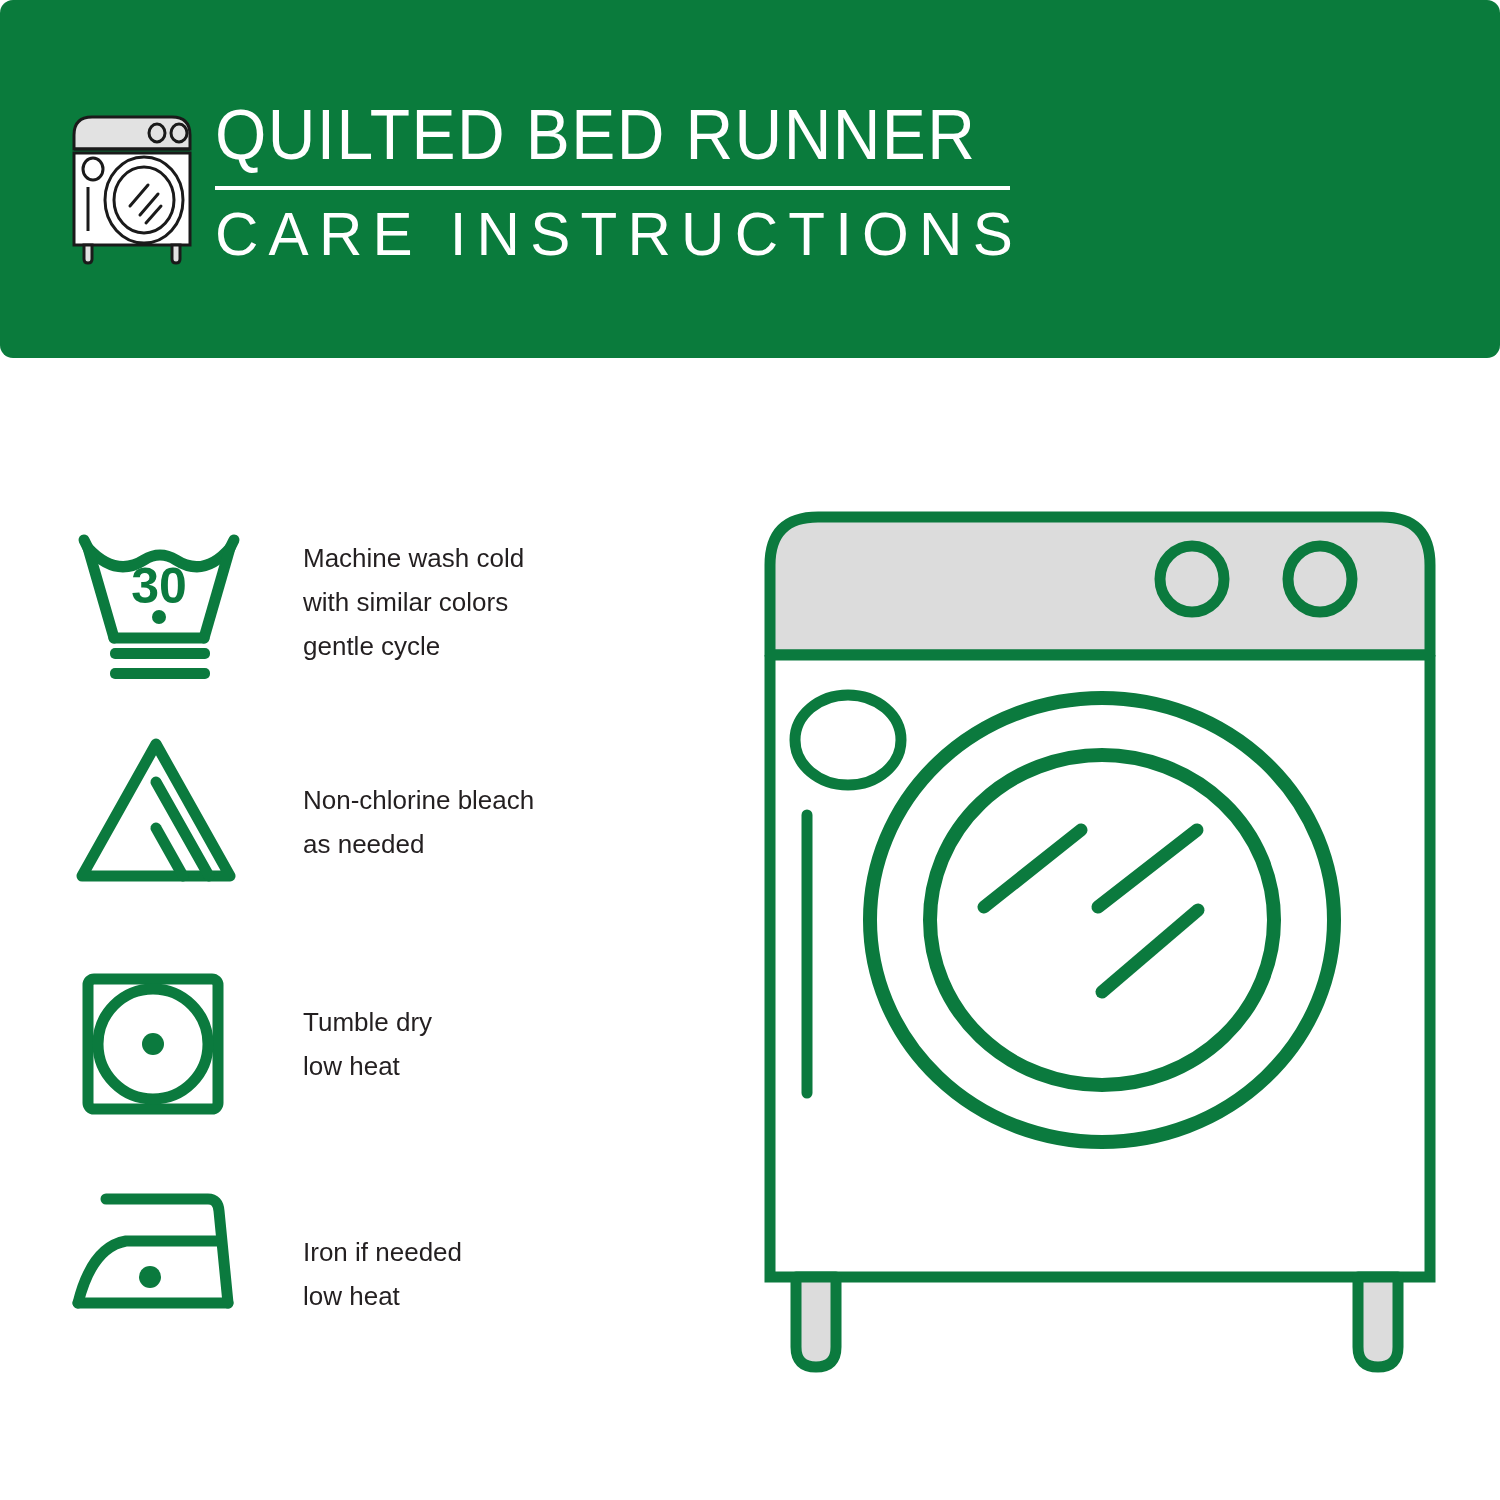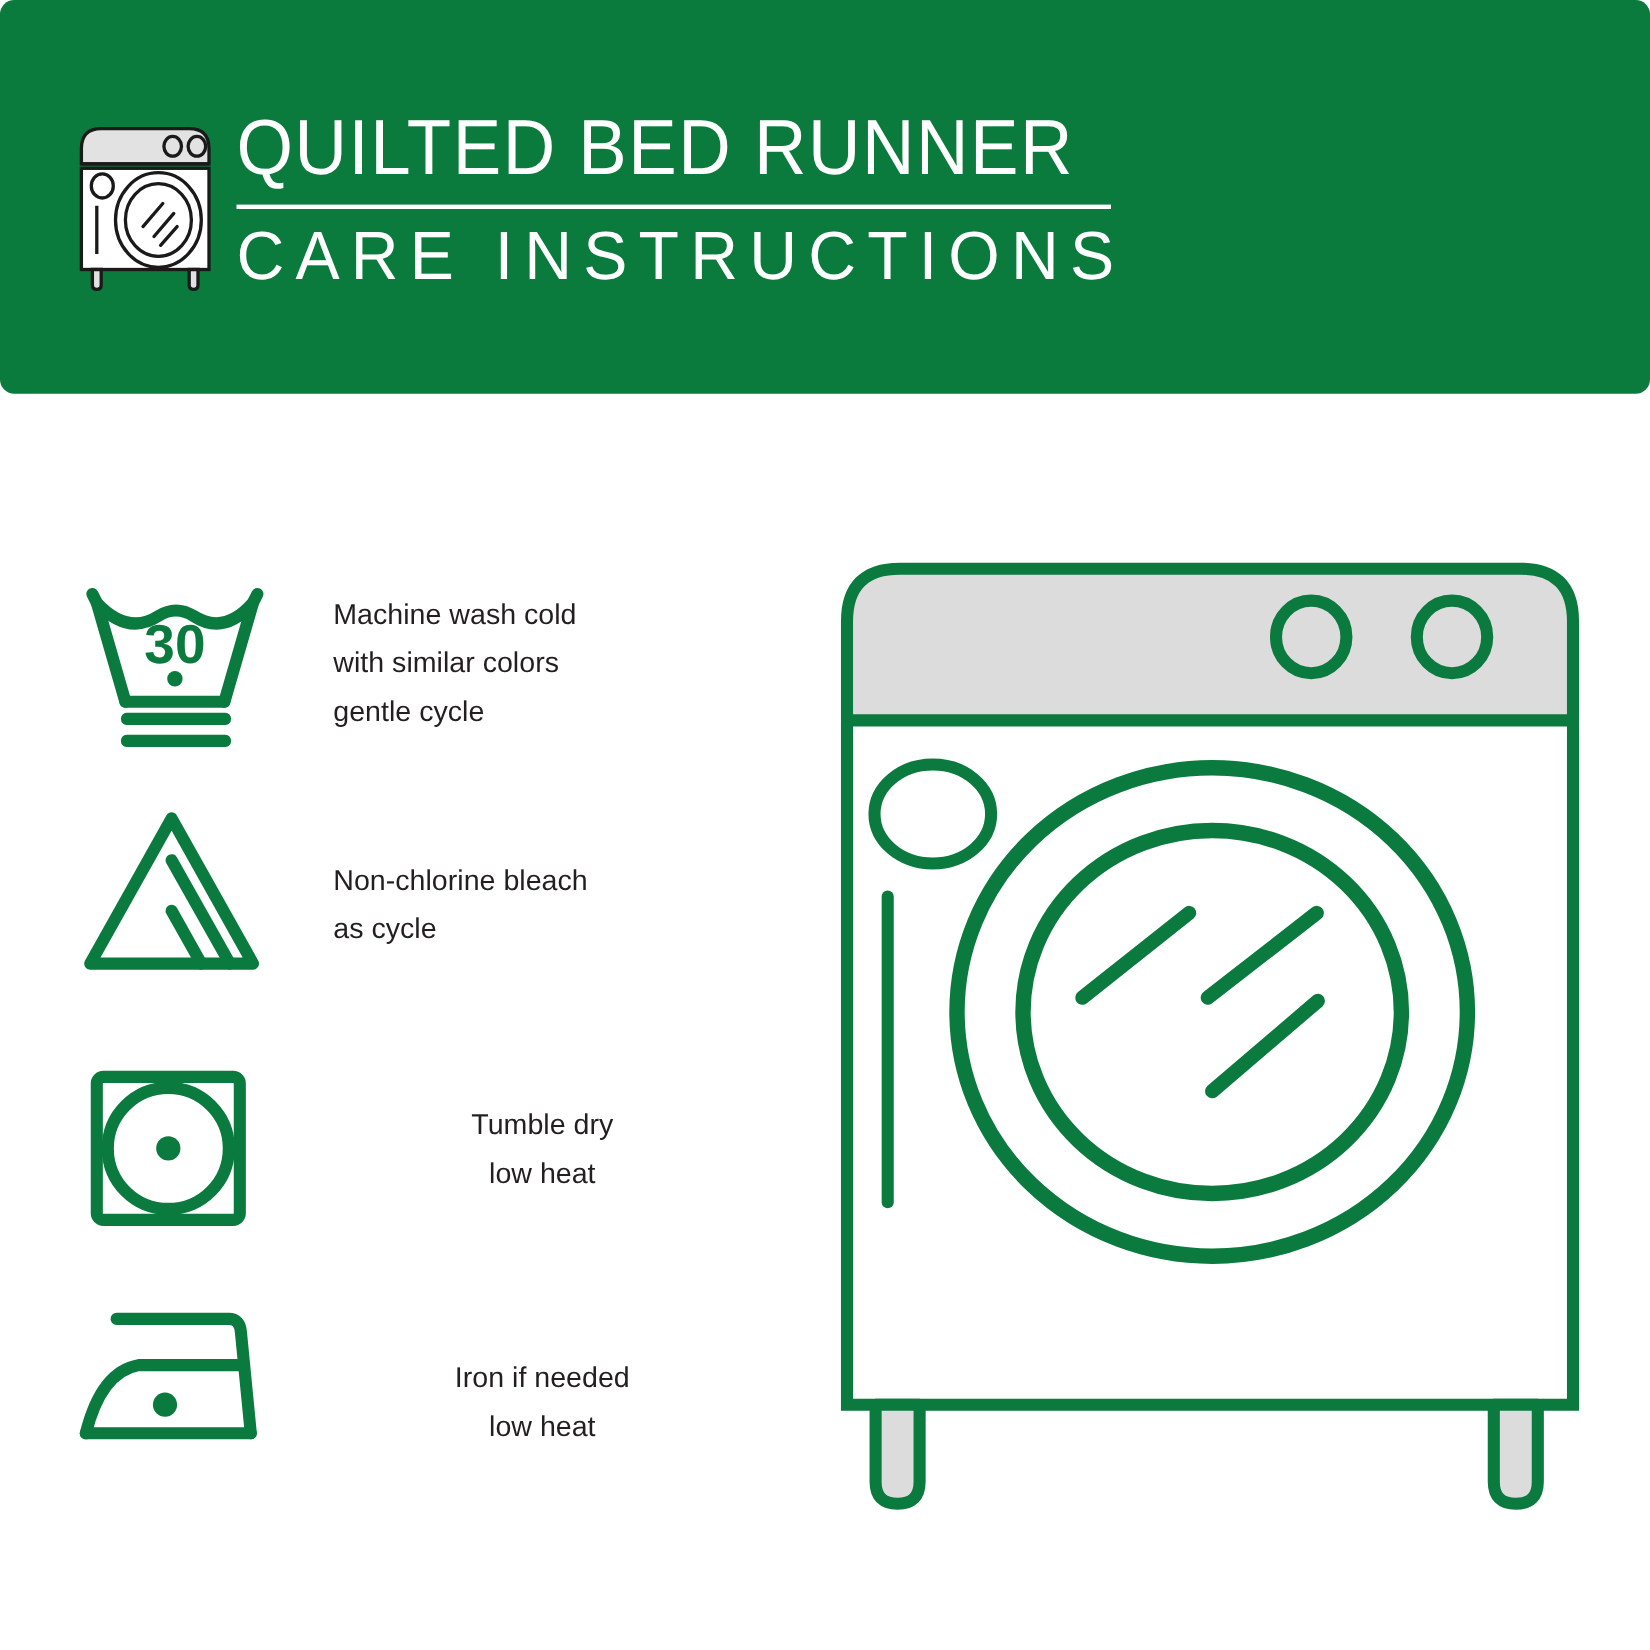--- a/index.html
+++ b/index.html
@@ -94,22 +94,22 @@
     width: 380px;
     color: #231f20;
     font-size: 26px;
     line-height: 44px;
     font-weight: 400;
     white-space: pre-line;
   }
 
   #care-row-wash   { top: 520px; }
   #care-row-bleach { top: 730px; }
-  #care-row-dry    { top: 965px; text-align: center; }
-  #care-row-iron   { top: 1185px; text-align: center; }
+  #care-row-dry    { top: 965px; }
+  #care-row-iron   { top: 1185px; }
 
   #care-label-wash   { top: 16px; }
   #care-label-bleach { top: 48px; }
   #care-label-dry    { top: 35px; }
   #care-label-iron   { top: 45px; }
 
   
   #washing-machine-illustration {
     position: absolute;
     left: 750px;
@@ -181,21 +181,21 @@
 
 <div id="care-row-bleach" class="care-row">
   <div class="care-symbol">
     <svg viewBox="0 0 180 170" width="180" height="170">
       <path d="M86 14 L160 146 L12 146 Z" fill="none" stroke="#0b7a3e" stroke-width="11" stroke-linejoin="round"></path>
       <line x1="86" y1="52" x2="139" y2="146" stroke="#0b7a3e" stroke-width="11" stroke-linecap="round"></line>
       <line x1="86" y1="98" x2="113" y2="146" stroke="#0b7a3e" stroke-width="11" stroke-linecap="round"></line>
     </svg>
   </div>
   <div id="care-label-bleach" class="care-label">Non-chlorine bleach
-as cycle</div>
+as needed</div>
 </div>
 
 <div id="care-row-dry" class="care-row">
   <div class="care-symbol">
     <svg viewBox="0 0 180 170" width="180" height="170">
       <rect x="18" y="14" width="130" height="130" rx="6" fill="none" stroke="#0b7a3e" stroke-width="11"></rect>
       <circle cx="83" cy="79" r="55" fill="none" stroke="#0b7a3e" stroke-width="11"></circle>
       <circle cx="83" cy="79" r="11" fill="#0b7a3e"></circle>
     </svg>
   </div>

